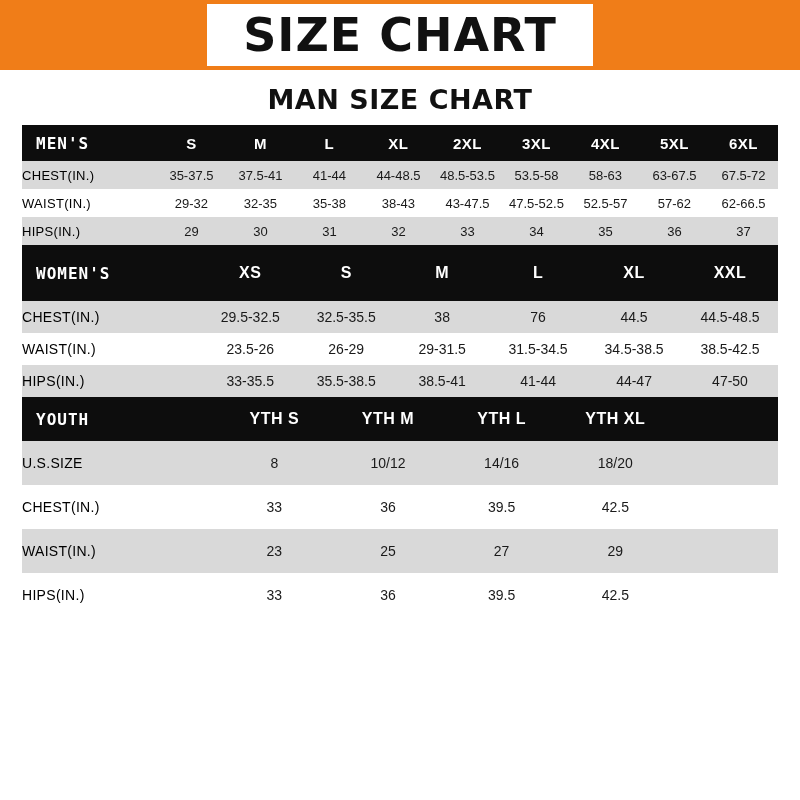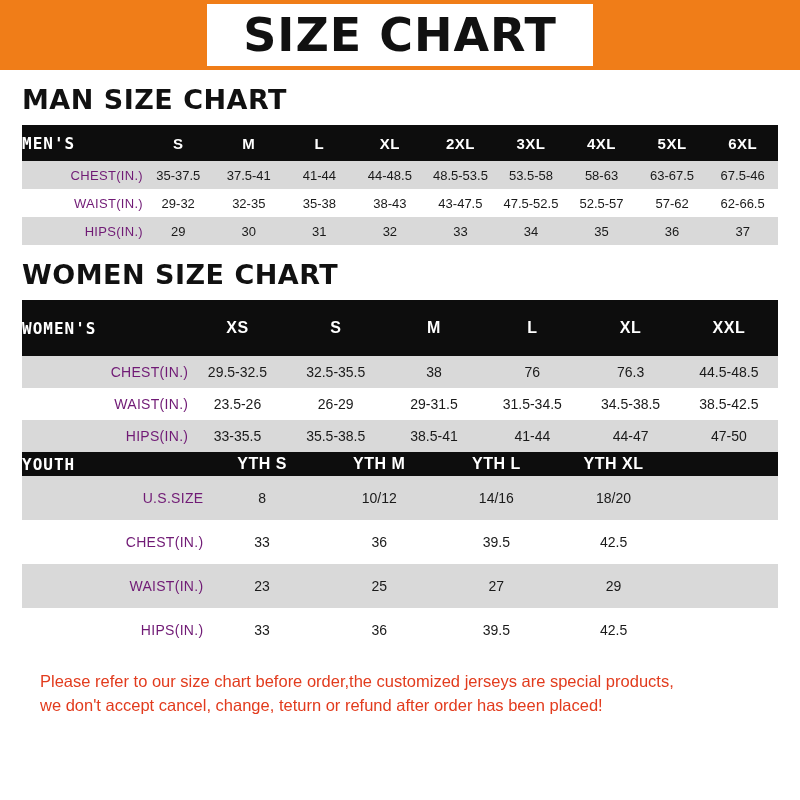--- a/index.html
+++ b/index.html
@@ -47,20 +47,21 @@
     line-height: 60px;
     height: 62px;
     display: flex;
     align-items: center;
   }
   .content {
     padding: 0 22px;
     box-sizing: border-box;
   }
   .section-title {
+    text-align: center;
     font-family: "DejaVu Sans", sans-serif;
     font-weight: bold;
     font-size: 27px;
     color: #111111;
     letter-spacing: 0.5px;
     margin: 14px 0 10px 0;
   }
   table.size-table {
     width: 100%;
     border-collapse: collapse;
@@ -77,50 +78,51 @@
   table.size-table thead th {
     background: #0d0d0d;
     color: #ffffff;
     font-weight: bold;
     font-size: 15px;
     height: 36px;
     letter-spacing: 0.5px;
   }
   table.size-table thead th.first-col {
     text-align: left;
+    padding-left: 14px;
     font-family: "DejaVu Sans Mono", monospace;
     font-size: 16px;
     letter-spacing: 1px;
   }
   table.size-table tbody tr td {
     height: 28px;
   }
   table.size-table tbody tr.row-alt td {
     background: #d9d9d9;
   }
   table.size-table tbody tr.row-plain td {
     background: #ffffff;
   }
   table.size-table tbody td.first-col {
-    text-align: right;
+    text-align: left;
     font-size: 13px;
     letter-spacing: 0.3px;
-    color: #701a75;
+    color: #000000;
   }
   
   .women table.size-table thead th {
     height: 56px;
     font-size: 16px;
   }
   .women table.size-table tbody tr td {
     height: 32px;
     font-size: 14px;
   }
   .youth table.size-table thead th {
-    height: 24px;
+    height: 44px;
     font-size: 16px;
   }
   .youth table.size-table tbody tr td {
     height: 44px;
     font-size: 14px;
   }
   .footer-note {
     margin-top: 18px;
     padding: 0 18px;
     color: #e23b1d;
@@ -167,21 +169,21 @@
           <tr class="row-alt">
             <td class="first-col">CHEST(IN.)</td>
             <td>35-37.5</td>
             <td>37.5-41</td>
             <td>41-44</td>
             <td>44-48.5</td>
             <td>48.5-53.5</td>
             <td>53.5-58</td>
             <td>58-63</td>
             <td>63-67.5</td>
-            <td>67.5-46</td>
+            <td>67.5-72</td>
           </tr>
           <tr class="row-plain">
             <td class="first-col">WAIST(IN.)</td>
             <td>29-32</td>
             <td>32-35</td>
             <td>35-38</td>
             <td>38-43</td>
             <td>43-47.5</td>
             <td>47.5-52.5</td>
             <td>52.5-57</td>
@@ -198,41 +200,40 @@
             <td>34</td>
             <td>35</td>
             <td>36</td>
             <td>37</td>
           </tr>
         </tbody>
       </table>
     </div>
 
     <div class="women">
-      <div class="section-title">WOMEN SIZE CHART</div>
       <table class="size-table">
         <thead>
           <tr>
             <th class="first-col" style="width:22%">WOMEN'S</th>
             <th>XS</th>
             <th>S</th>
             <th>M</th>
             <th>L</th>
             <th>XL</th>
             <th>XXL</th>
           </tr>
         </thead>
         <tbody>
           <tr class="row-alt">
             <td class="first-col">CHEST(IN.)</td>
             <td>29.5-32.5</td>
             <td>32.5-35.5</td>
             <td>38</td>
             <td>76</td>
-            <td>76.3</td>
+            <td>44.5</td>
             <td>44.5-48.5</td>
           </tr>
           <tr class="row-plain">
             <td class="first-col">WAIST(IN.)</td>
             <td>23.5-26</td>
             <td>26-29</td>
             <td>29-31.5</td>
             <td>31.5-34.5</td>
             <td>34.5-38.5</td>
             <td>38.5-42.5</td>
@@ -292,19 +293,15 @@
             <td>33</td>
             <td>36</td>
             <td>39.5</td>
             <td>42.5</td>
             <td></td>
           </tr>
         </tbody>
       </table>
     </div>
 
-    <div class="footer-note">
-      <span class="line">Please refer to our size chart before order,the customized jerseys are special products,</span>
-      <span class="line">we don't accept cancel, change, teturn or refund after order has been placed!</span>
-    </div>
 
   </div>
 </div>
 
 </body></html>

